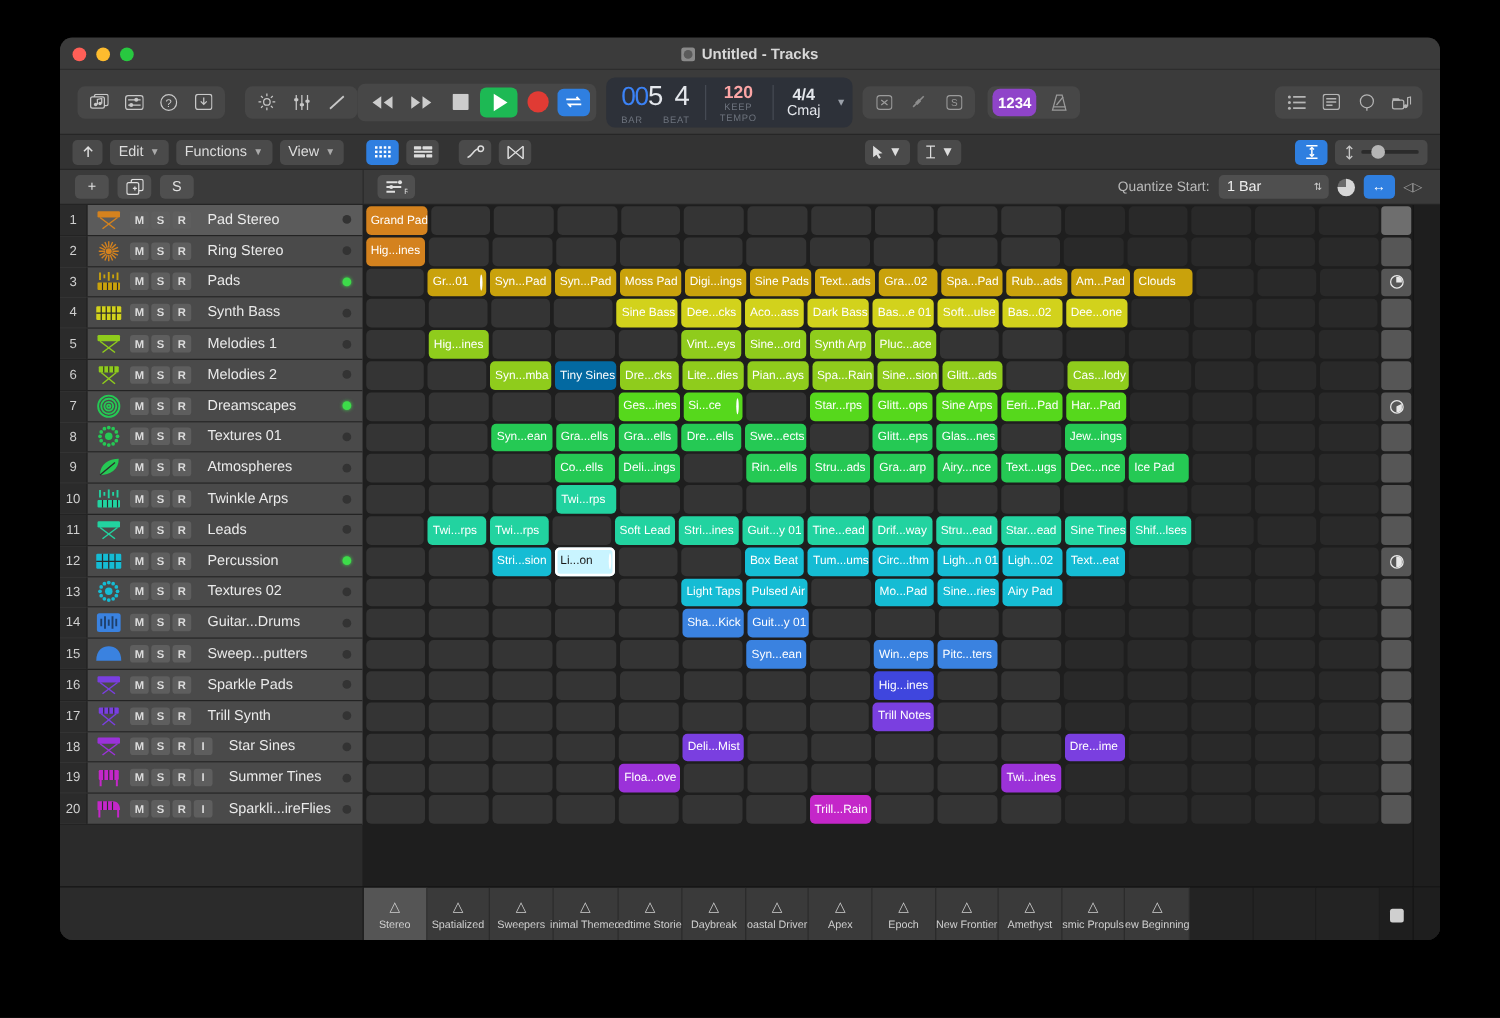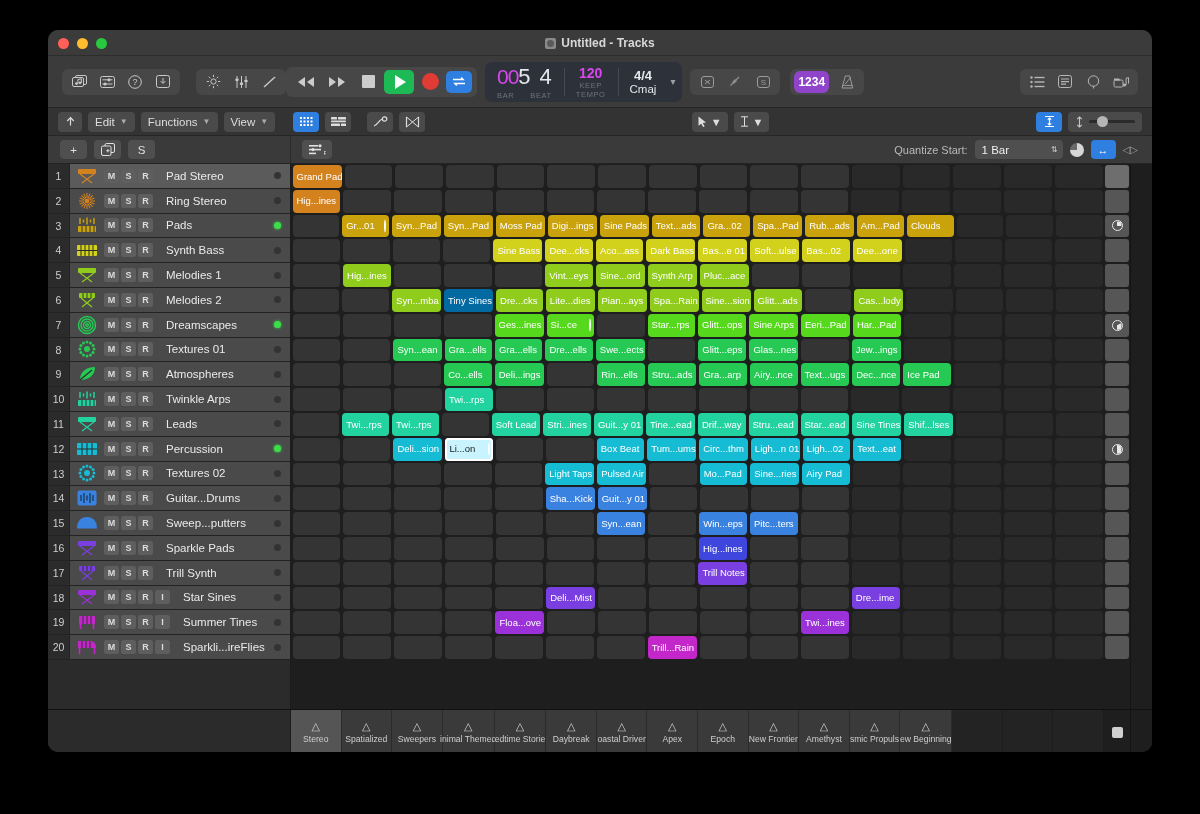--- a/index.html
+++ b/index.html
@@ -70,25 +70,25 @@
   .lcd{
     background:#2d3139; border-radius:7px; height:40px; display:flex;
     align-items:stretch; color:#cfd3da; margin:0 8px;
   }
   .lcd-seg{ padding:0 12px; display:flex; flex-direction:column;
             justify-content:center; align-items:center; position:relative; }
   .lcd-seg + .lcd-seg:before{
     content:''; position:absolute; left:0; top:6px; bottom:6px; width:1px; background:#454a53;
   }
   .lcd-pos{ display:flex; align-items:baseline; gap:0; }
-  .lcd-dim{ color:#d946ef; font-size:21px; letter-spacing:-1px; }
+  .lcd-dim{ color:#3b82f6; font-size:21px; letter-spacing:-1px; }
   .lcd-big{ font-size:22px; color:#e4e7ec; }
   .lcd-beat{ font-size:22px; color:#e4e7ec; margin-left:9px; }
   .lcd-lbls{ display:flex; gap:16px; font-size:7.5px; color:#6d737d; letter-spacing:.6px; margin-top:1px;}
-  .lcd-tempo-v{ font-size:14px; font-weight:bold; color:#d946ef; }
+  .lcd-tempo-v{ font-size:14px; font-weight:bold; color:#fca5a5; }
   .lcd-sub{ font-size:7.5px; color:#6d737d; letter-spacing:.6px; }
   .lcd-sig{ font-size:13px; font-weight:bold; color:#e4e7ec; }
   .lcd-key{ font-size:11.5px; color:#e4e7ec; }
   .lcd-chev{ display:flex;align-items:center; padding:0 7px 0 2px; color:#9aa0a9; font-size:10px;}
 
   .badge-1234{
     background:#8f44c9; border-radius:6px; color:#fff; height:22px; min-width:30px;
     display:flex;align-items:center;justify-content:center; font-size:12px; font-weight:bold;
     padding:0 4px;
   }
@@ -1596,21 +1596,21 @@
             </div>
           </div>
           <div class="cellrow">
             <div class="cell">
               <div class="cellbox"></div>
             </div>
             <div class="cell">
               <div class="cellbox"></div>
             </div>
             <div class="cell">
-              <div class="clip" style="background:#15bcd4">Deli...sion</div>
+              <div class="clip" style="background:#15bcd4">Stri...sion</div>
             </div>
             <div class="cell">
               <div class="clip sel" style="background:#c9f4ff">Li...on<span class="gl"><span class="halfmoon"></span></span></div>
             </div>
             <div class="cell">
               <div class="cellbox"></div>
             </div>
             <div class="cell">
               <div class="cellbox"></div>
             </div>

